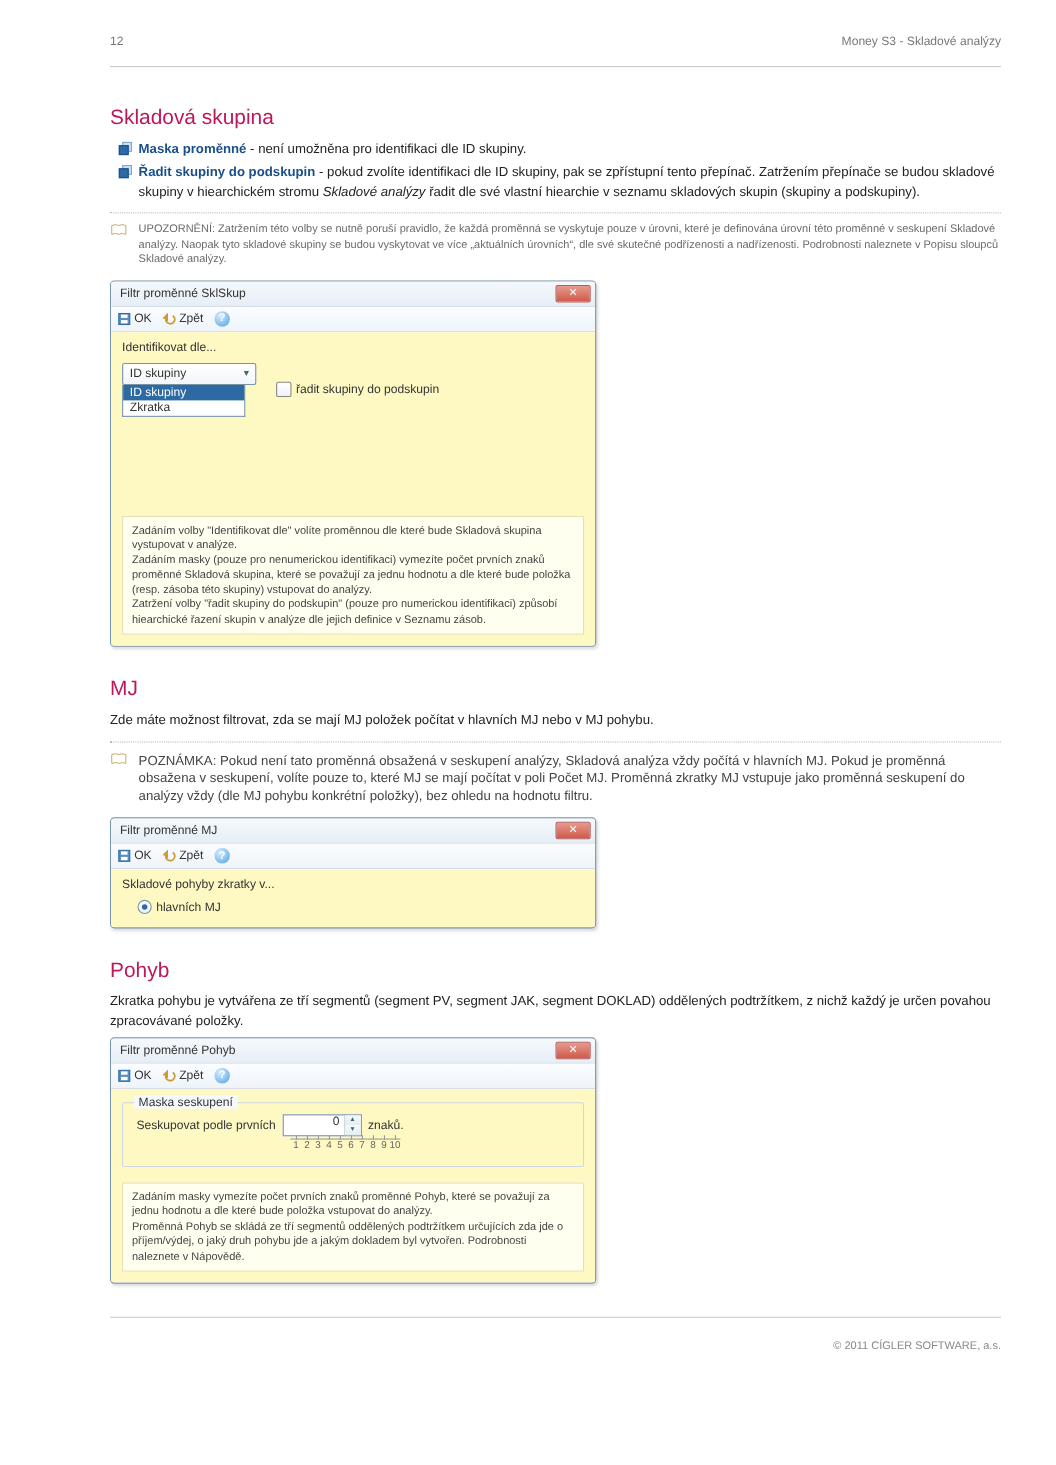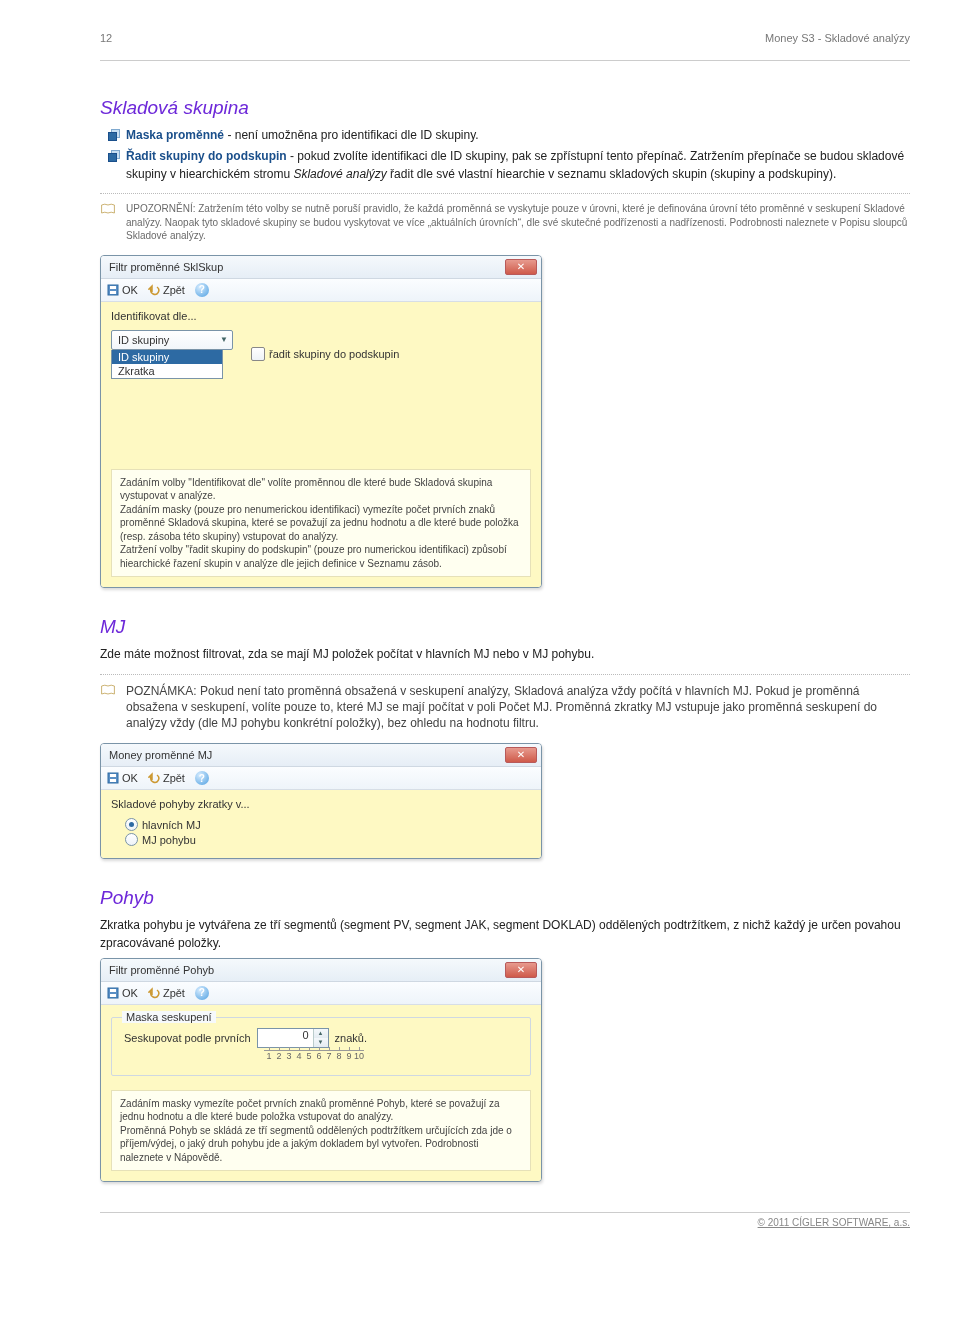--- a/index.html
+++ b/index.html
@@ -20,25 +20,24 @@
     justify-content: space-between;
     font-size: 11px;
     color: #777;
     border-bottom: 1px solid #ccc;
     padding-bottom: 16px;
     margin-bottom: 36px;
   }
   .page-number { color: #777; }
   .doc-title { color: #777; }
   h2.section {
-    color: #6d28d9;
+    color: #be185d;
     font-weight: 400;
     font-size: 19px;
     margin: 28px 0 8px 0;
-    font-style: italic;
   }
   .bullet-list { margin: 8px 0 8px 8px; }
   .bullet-item {
     display: flex;
     align-items: flex-start;
     font-size: 12px;
     line-height: 1.45;
     color: #222;
     margin: 4px 0;
   }
@@ -235,23 +234,22 @@
     font-size:9px; color:#666;
   }
   .scale span { width:10px; text-align:center; border-top:1px solid #999; position:relative; }
   .scale span::before { content:""; position:absolute; left:50%; top:-4px; width:1px; height:4px; background:#999; }
 
   .footer {
     text-align: right;
     font-size: 10px;
     color: #888;
     border-top: 1px solid #ccc;
-    padding-top: 4px;
+    padding-top: 20px;
     margin-top: 30px;
-    text-decoration: underline;
   }
 </style>
 </head>
 <body>
 
 <div class="page">
 
   <div class="page-header">
     <span class="page-number">12</span>
     <span class="doc-title">Money S3 - Skladové analýzy</span>
@@ -342,21 +340,21 @@
     <span class="note-icon">
       <svg viewBox="0 0 20 14">
           <path d="M2 2 Q6 0 10 2 Q14 0 18 2 L18 12 Q14 10 10 12 Q6 10 2 12 Z" fill="none" stroke="#bfa050" stroke-width="1"></path>
         </svg>
     </span>
     <span>POZNÁMKA: Pokud není tato proměnná obsažená v seskupení analýzy, Skladová analýza vždy počítá v hlavních MJ. Pokud je proměnná obsažena v seskupení, volíte pouze to, které MJ se mají počítat v poli Počet MJ. Proměnná zkratky MJ vstupuje jako proměnná seskupení do analýzy vždy (dle MJ pohybu konkrétní položky), bez ohledu na hodnotu filtru.</span>
   </div>
 
   <div class="win">
     <div class="titlebar">
-      <span>Money proměnné MJ</span>
+      <span>Filtr proměnné MJ</span>
       <span class="close-btn">✕</span>
     </div>
     <div class="toolbar">
       <span class="tb-item">
         <svg class="ico-disk" viewBox="0 0 12 12">
             <rect x="1" y="1" width="10" height="10" fill="#5a8fc5" stroke="#2d6aa3"></rect>
             <rect x="3" y="7" width="6" height="3" fill="#fff"></rect>
             <rect x="3" y="2" width="6" height="3" fill="#fff"></rect>
           </svg>
         <span>OK</span>
@@ -370,24 +368,20 @@
       <span class="ico-help">?</span>
     </div>
     <div class="client">
       <div class="field-label">Skladové pohyby zkratky v...</div>
       <div class="radio-group">
         <div class="radio-row">
           <span class="rb">
               <span class="dot"></span>
             </span>
           <span>hlavních MJ</span>
-        </div>
-        <div class="radio-row">
-          <span class="rb"></span>
-          <span>MJ pohybu</span>
         </div>
       </div>
     </div>
   </div>
 
   <h2 class="section">Pohyb</h2>
   <div class="body-text">Zkratka pohybu je vytvářena ze tří segmentů (segment PV, segment JAK, segment DOKLAD) oddělených podtržítkem, z nichž každý je určen povahou zpracovávané položky.</div>
 
   <div class="win">
     <div class="titlebar">

